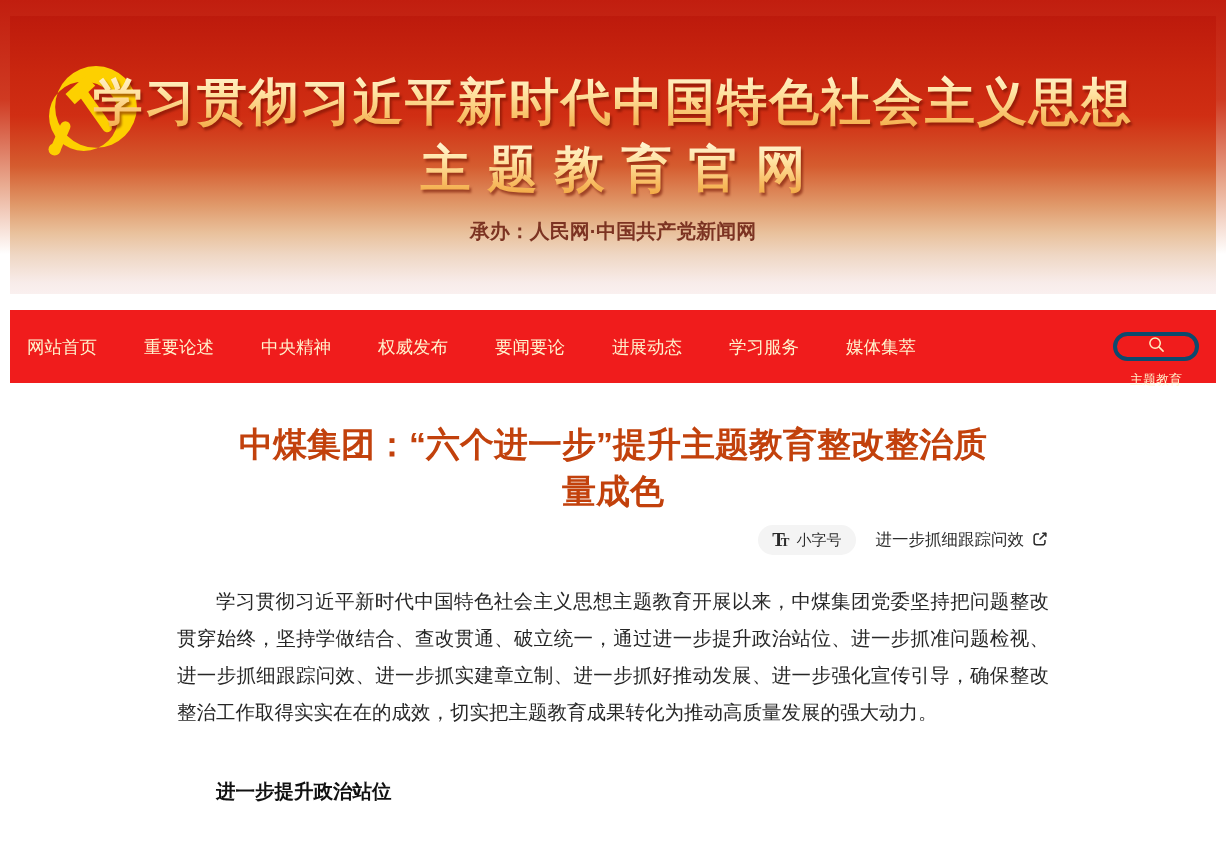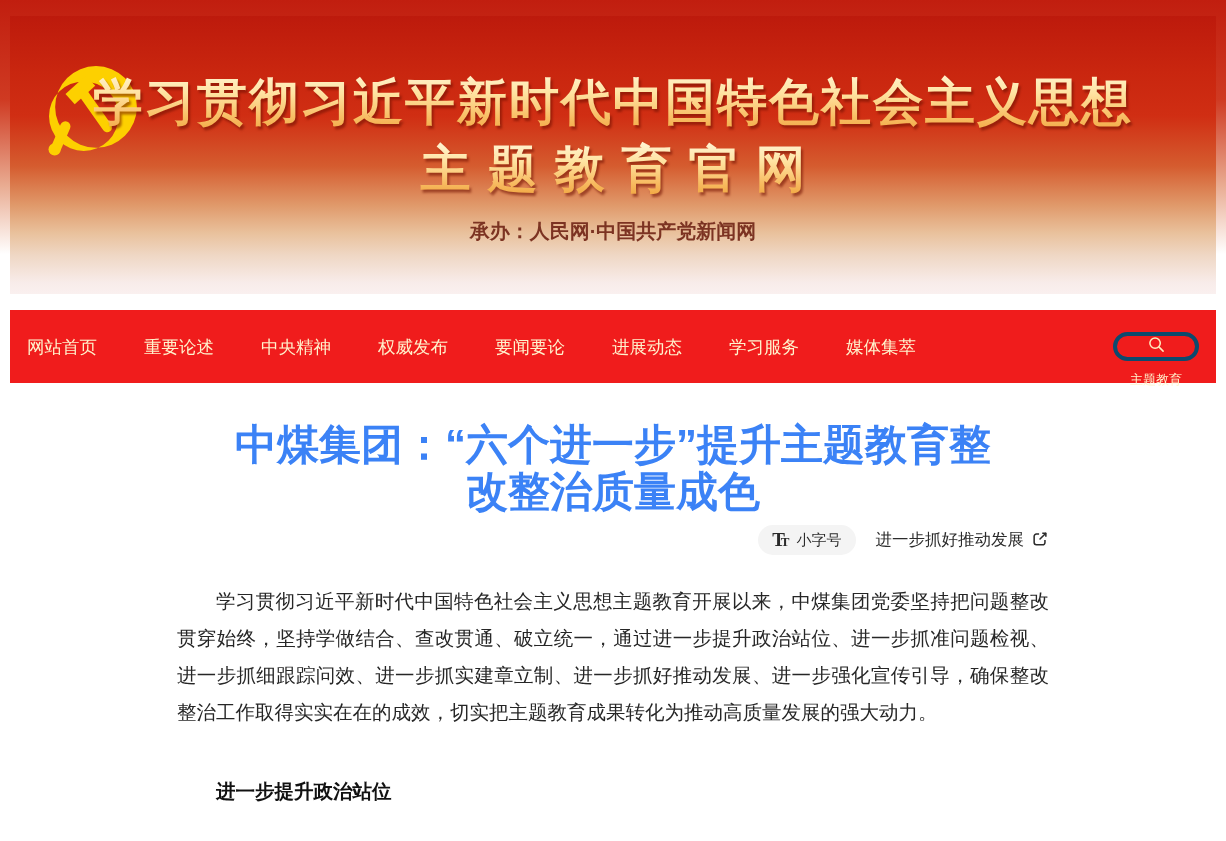--- a/index.html
+++ b/index.html
@@ -56,22 +56,22 @@
     margin-left:auto; display:flex; align-items:center; gap:18px;
     border:4px solid #0c4a6e; border-radius:15px; height:29px;
     padding:0 13px; color:#fff3cd; font-size:13px; cursor:pointer;flex-direction:column;
   }
   .search-pill svg{ display:block; }
 
   
   .article{ width:872px; margin:0 auto; }
   .article-title{
     max-width:775px; margin:38px auto 0;
-    font-size:42px; line-height:47px; font-weight:bold;
-    color:#3b82f6; text-align:center;
+    font-size:34px; line-height:47px; font-weight:bold;
+    color:#c2410c; text-align:center;
   }
   .meta{ margin-top:30px; text-align:center; font-size:16px; color:#9a9a9a; }
   .meta .source-name{ color:#333; }
   .tools{
     margin-top:10px; display:flex; justify-content:flex-end;
     align-items:center; gap:20px;
   }
   .size-pill{
     background:#f4f4f4; border-radius:16px; height:30px;
     display:flex; align-items:center; padding:0 14px; gap:7px;
@@ -142,21 +142,21 @@
 <main class="article">
   <h1 class="article-title">中煤集团：“六个进一步”提升主题教育整改整治质量成色</h1>
 
 
   <div class="tools">
     <span class="size-pill">
       <span class="t-glyphs"><span class="t-big">T</span><span class="t-small">T</span></span>
       <span>小字号</span>
     </span>
     <span class="share">
-      <span>进一步抓好推动发展</span>
+      <span>进一步抓细跟踪问效</span>
       <span>
         <svg viewBox="0 0 20 20" width="18" height="18" fill="none" stroke="#2b2b2b" stroke-width="1.7">
           <path d="M9 4.5 H6 a2.5 2.5 0 0 0 -2.5 2.5 v7 a2.5 2.5 0 0 0 2.5 2.5 h7 a2.5 2.5 0 0 0 2.5 -2.5 v-3"></path>
           <path d="M12.5 3.5 h4 v4" stroke-linejoin="round"></path>
           <path d="M16.2 3.8 L10 10" stroke-linecap="round"></path>
         </svg>
       </span>
     </span>
   </div>
 

